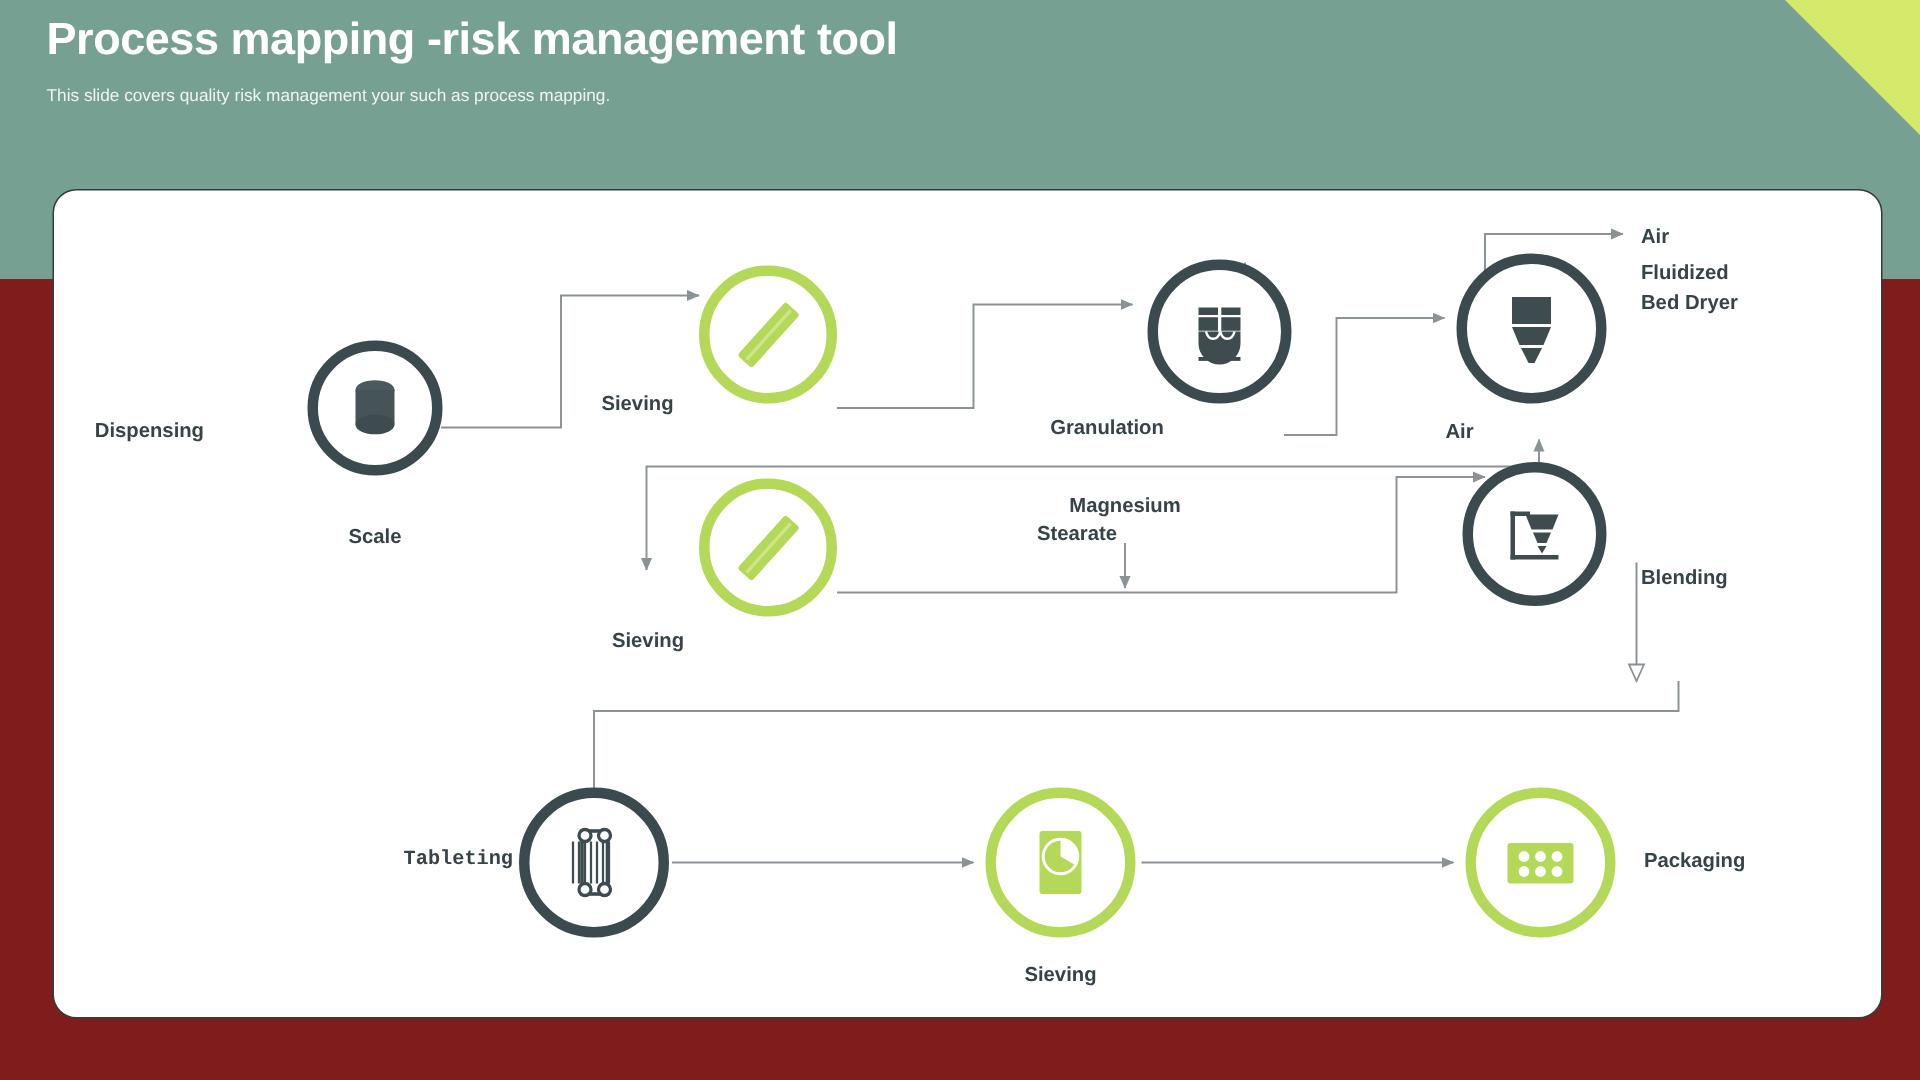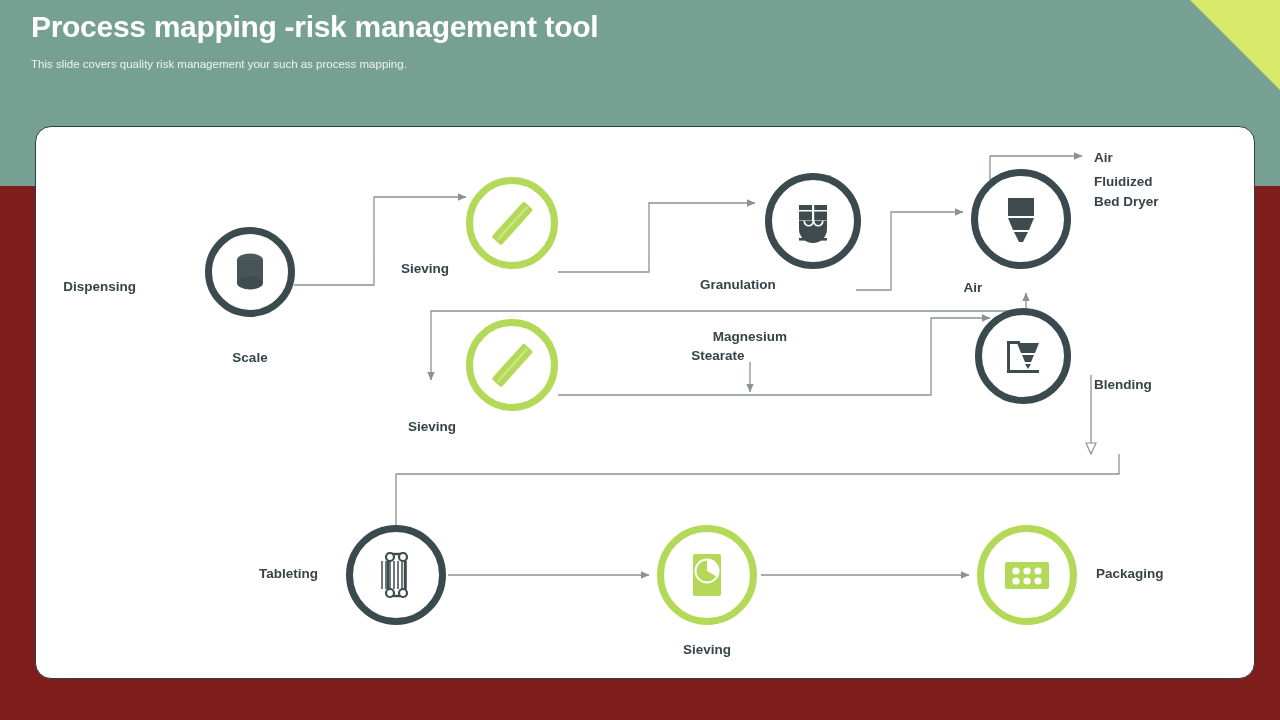--- a/index.html
+++ b/index.html
@@ -242,21 +242,21 @@
             <line x1="27" y1="14" x2="27" y2="42"></line>
             <line x1="31" y1="14" x2="31" y2="42"></line>
           </g>
           <circle cx="15" cy="10" r="4" fill="#ffffff" stroke="#3e4c50" stroke-width="2.2"></circle>
           <circle cx="28" cy="10" r="4" fill="#ffffff" stroke="#3e4c50" stroke-width="2.2"></circle>
           <circle cx="15" cy="46" r="4" fill="#ffffff" stroke="#3e4c50" stroke-width="2.2"></circle>
           <circle cx="28" cy="46" r="4" fill="#ffffff" stroke="#3e4c50" stroke-width="2.2"></circle>
         </svg>
       </span>
     </div>
-    <div class="node-label right" style="left:112px; top:437px; width:170px;">Tableting</div>
+    <div class="node-label right" style="left:136px; top:437px; width:170px;font-family:Liberation Mono, monospace;">Tableting</div>
 
     <div class="node green" style="left:621px; top:398px; width:100px; height:100px;">
       <span>
         <svg width="40" height="50" viewBox="0 0 40 50">
           <rect x="6" y="4" width="28" height="42" rx="2" fill="#b4d959"></rect>
           <circle cx="20" cy="21" r="11.5" fill="none" stroke="#ffffff" stroke-width="2"></circle>
           <path d="M20,21 L20,9.5 A11.5,11.5 0 0 1 29.5,26.5 z" fill="#ffffff"></path>
         </svg>
       </span>
     </div>

